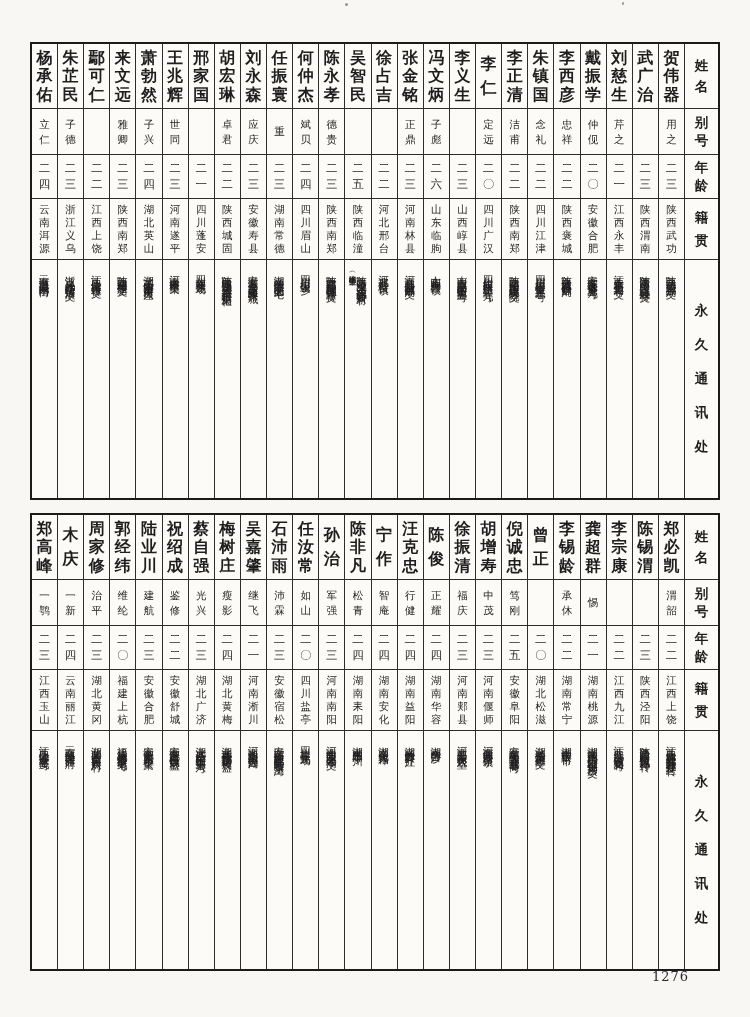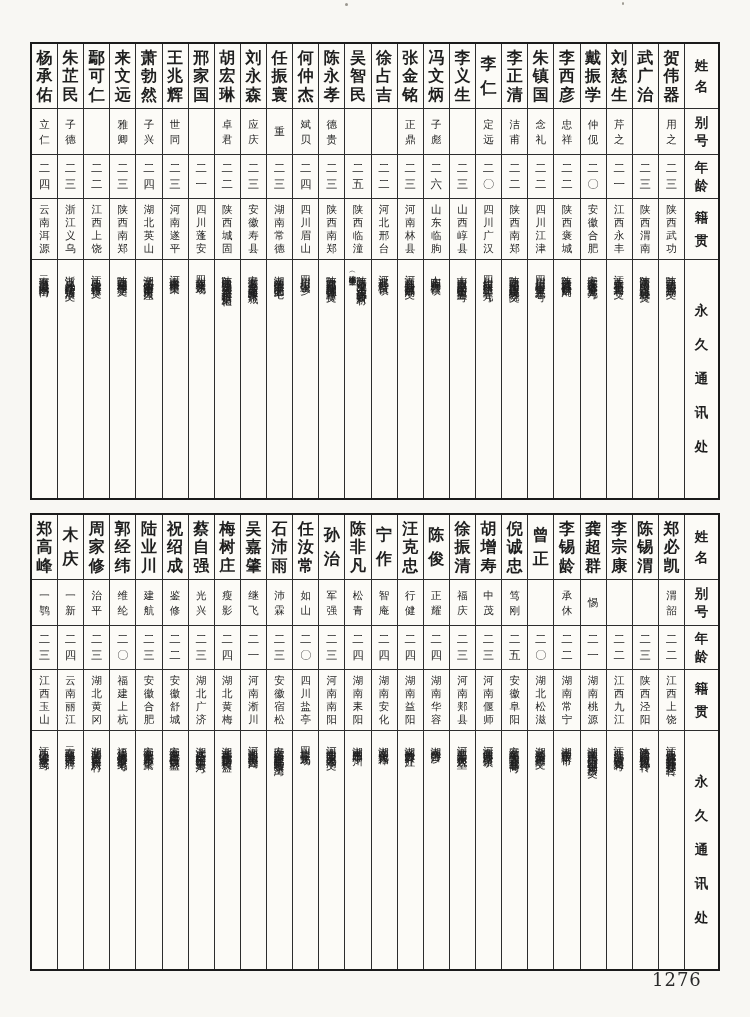--- a/index.html
+++ b/index.html
@@ -55,21 +55,21 @@
     writing-mode:vertical-rl;text-orientation:mixed;
     font-size:7.5px;letter-spacing:0.5px;line-height:1.1;
     padding-top:1px;
   }
   .hdr-ch{font-size:13.5px;font-weight:bold;line-height:1;}
   .h-name{padding:8px 0;}
   .c-addr-h{flex:1 1 auto;justify-content:space-evenly;padding:24px 0;}
   .page-number{
     position:absolute;left:652px;top:969px;
     font-family:"DejaVu Serif",serif;
-    font-size:18px;color:#2a2a2a;letter-spacing:1px;
+    font-size:13px;color:#2a2a2a;letter-spacing:1px;
   }
   .speck{position:absolute;background:#9a968e;border-radius:50%;}
   .speck1{left:345px;top:3px;width:3px;height:3px;}
   .speck2{left:622px;top:2px;width:2px;height:3px;}
 </style>
 </head>
 <body>
 
 <div class="page">
   <div class="speck speck1"></div>

